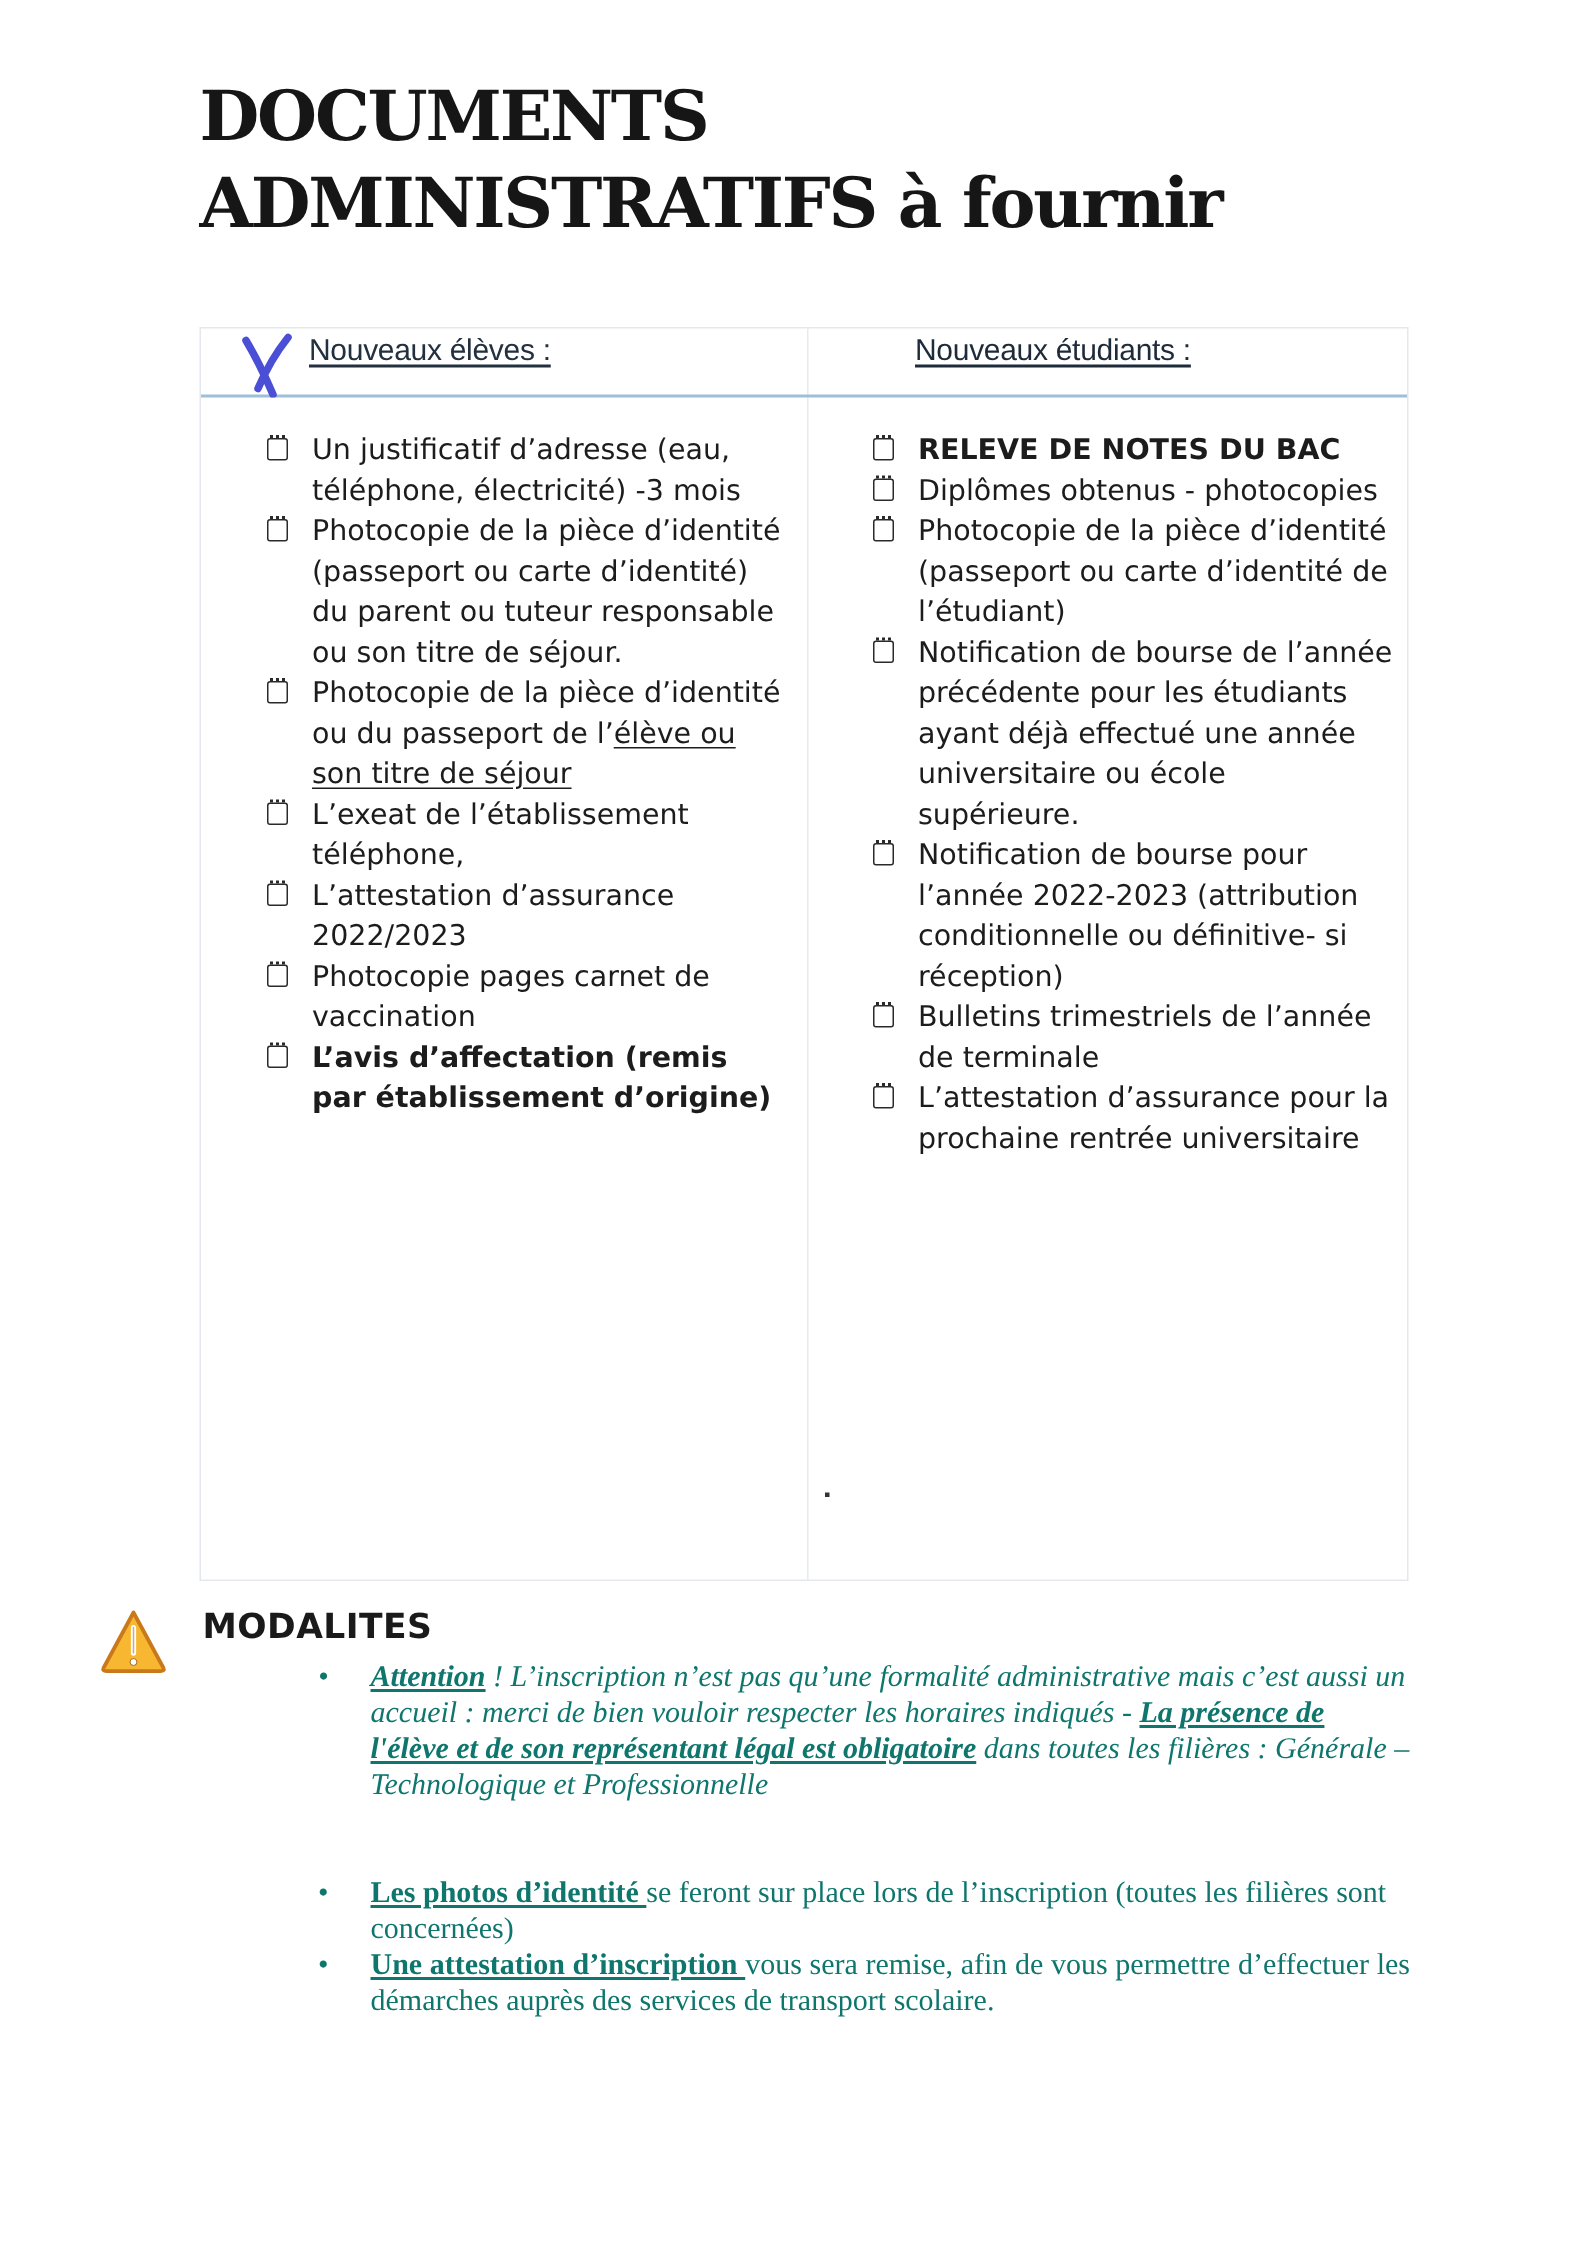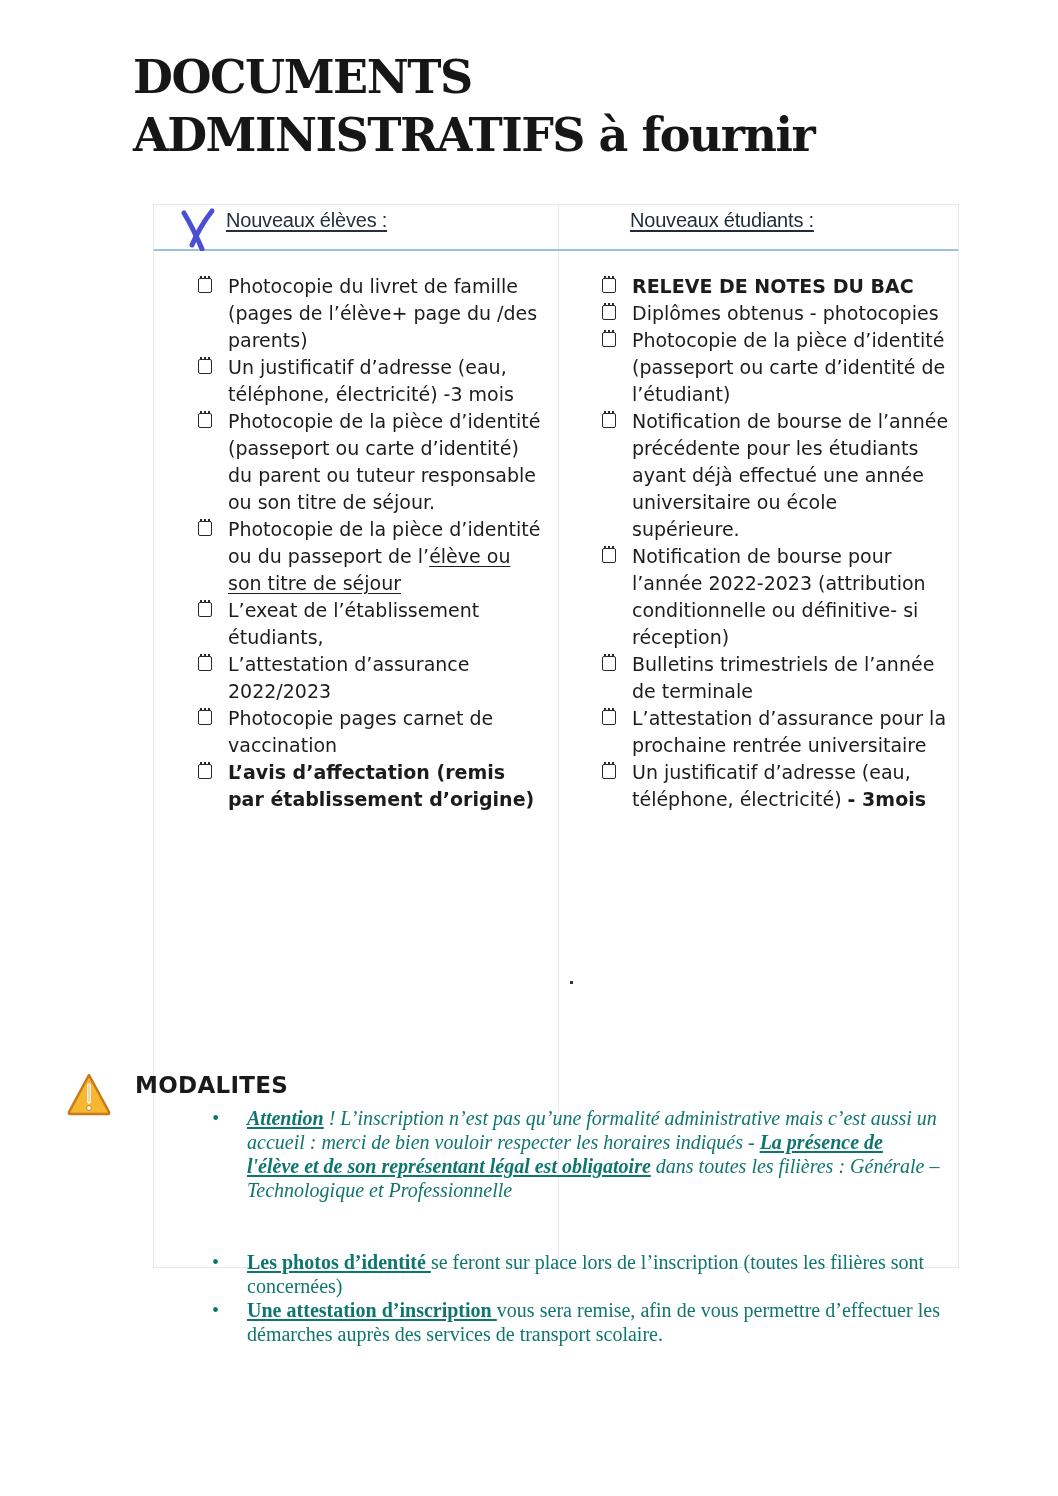--- a/index.html
+++ b/index.html
@@ -3,22 +3,22 @@
 <meta charset="utf-8">
 <style>
   html, body { margin:0; padding:0; background:#ffffff; }
   body { width:1058px; height:1496px; position:relative; overflow:hidden; color:#1a1a1a; }
   .title {
     position:absolute; left:133px; top:48px; width:800px;
     font-family:"DejaVu Serif", serif; font-weight:bold; font-size:46px; line-height:58px;
     letter-spacing:-1.5px; color:#161616; margin:0;
   }
   .table {
-    position:absolute; left:133px; top:204px; width:806px; height:1064px;
-    border:1px solid #e4e8ec; box-sizing:border-box;margin-left:20px;
+    position:absolute; left:133px; top:218px; width:806px; height:836px;
+    border:1px solid #e4e8ec; box-sizing:border-box;
   }
   .col-divider { position:absolute; left:404px; top:0; bottom:0; width:1px; background:#e6eaef; }
   .header-line { position:absolute; left:0; right:0; top:44px; height:2px; background:#9cc0dc; }
   .col-head {
     position:absolute; top:4px; font-family:"Liberation Sans", sans-serif; font-size:20px;
     text-decoration:underline; text-underline-offset:3px; color:#233040;
   }
   .col-head.left { left:72px; font-weight:normal; letter-spacing:-0.2px; }
   .col-head.right { left:476px; font-weight:normal; color:#1d2b3a; letter-spacing:-0.2px;text-align:center; }
   .xmark { position:absolute; left:26px; top:0px; width:36px; height:46px; }
@@ -62,37 +62,33 @@
   <svg class="xmark" viewBox="0 0 36 46">
     <path d="M4 8 C10 18 16 30 22 44" stroke="#4a4fd6" stroke-width="5" fill="none" stroke-linecap="round"></path>
     <path d="M32 6 C24 16 18 26 12 40" stroke="#4a4fd6" stroke-width="5" fill="none" stroke-linecap="round"></path>
   </svg>
   <div class="col-head left">Nouveaux élèves :</div>
   <div class="col-head right">Nouveaux étudiants :</div>
 
   <ul class="list left">
     <li class="item">
       <span class="checkbox"></span>
-      <span>Photocopie du livret de famille (pages de l’élève+ page du /des parents)</span>
-    </li>
-    <li class="item">
-      <span class="checkbox"></span>
       <span>Un justificatif d’adresse (eau, téléphone, électricité) -3 mois</span>
     </li>
     <li class="item">
       <span class="checkbox"></span>
       <span>Photocopie de la pièce d’identité (passeport ou carte d’identité) du parent ou tuteur responsable ou son titre de séjour.</span>
     </li>
     <li class="item">
       <span class="checkbox"></span>
       <span>Photocopie de la pièce d’identité ou du passeport de l’</span><span class="u">élève ou son titre de séjour</span>
     </li>
     <li class="item">
       <span class="checkbox"></span>
-      <span>L’exeat de l’établissement étudiants,</span>
+      <span>L’exeat de l’établissement téléphone,</span>
     </li>
     <li class="item">
       <span class="checkbox"></span>
       <span>L’attestation d’assurance 2022/2023</span>
     </li>
     <li class="item">
       <span class="checkbox"></span>
       <span>Photocopie pages carnet de vaccination</span>
     </li>
     <li class="item">
@@ -123,24 +119,20 @@
       <span>Notification de bourse pour l’année 2022-2023 (attribution conditionnelle ou définitive- si réception)</span>
     </li>
     <li class="item">
       <span class="checkbox"></span>
       <span>Bulletins trimestriels de l’année de terminale</span>
     </li>
     <li class="item">
       <span class="checkbox"></span>
       <span>L’attestation d’assurance pour la prochaine rentrée universitaire</span>
     </li>
-    <li class="item">
-      <span class="checkbox"></span>
-      <span>Un justificatif d’adresse (eau, téléphone, électricité) </span><span class="bold">- 3mois</span>
-    </li>
   </ul>
   <div class="stray-dot"></div>
 </div>
 
 <svg class="modalites-icon" viewBox="0 0 46 44">
   <path d="M23 3 L43 40 Q44 42 41 42 L5 42 Q2 42 3 40 Z" fill="#f7b731" stroke="#c9781a" stroke-width="2.5" stroke-linejoin="round"></path>
   <path d="M23 13 L23 30" stroke="#ffffff" stroke-width="3.5" stroke-linecap="round"></path>
   <path d="M23 13 L23 30" stroke="#9a5a12" stroke-width="1" stroke-linecap="round" opacity="0.5"></path>
   <circle cx="23" cy="36" r="2.3" fill="#ffffff" stroke="#9a5a12" stroke-width="0.6"></circle>
 </svg>

